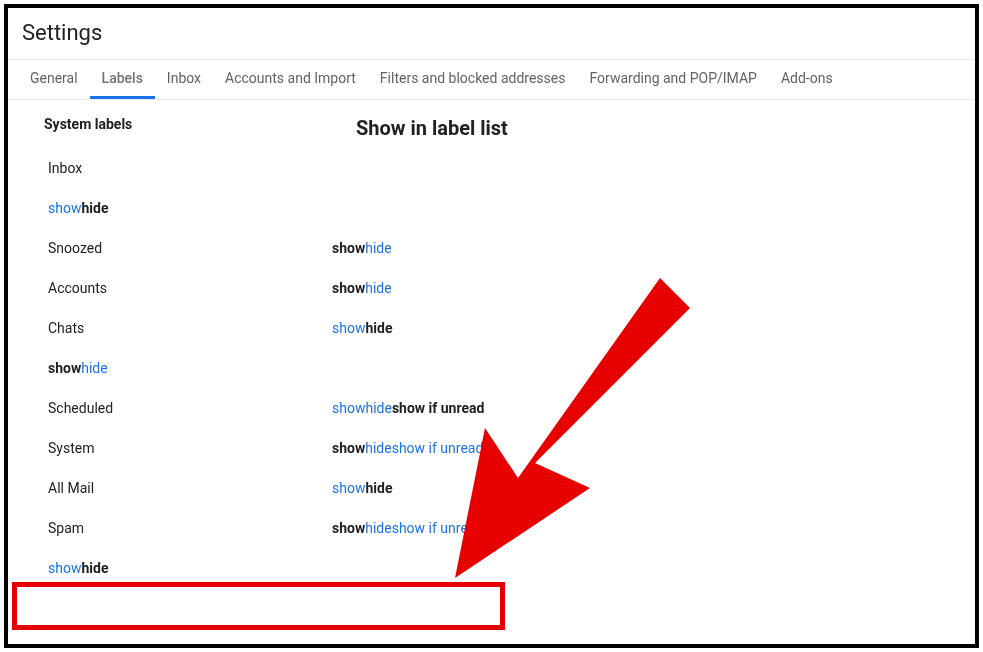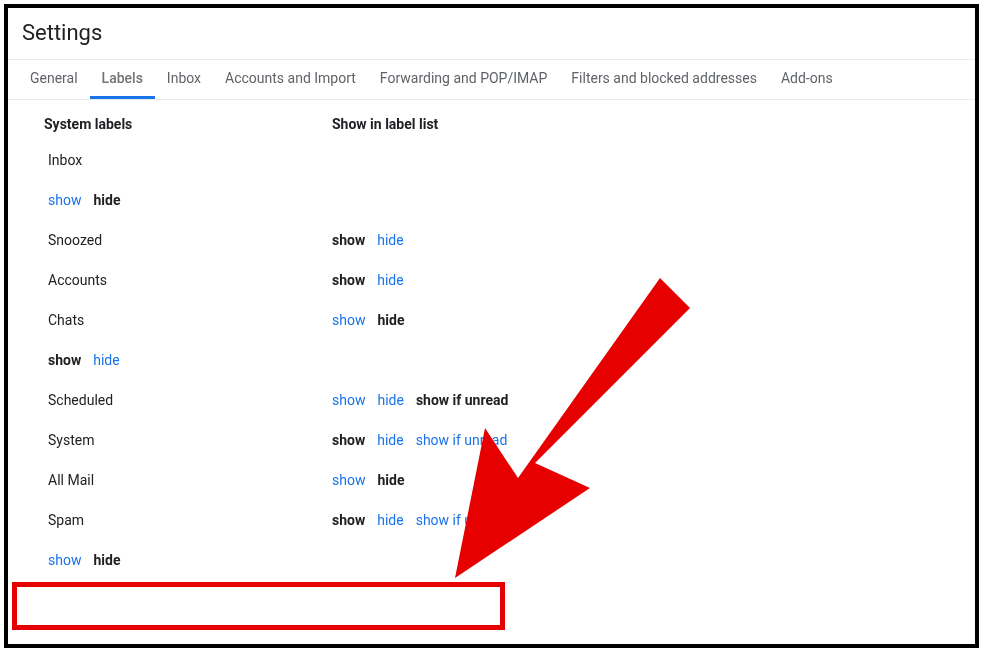--- a/index.html
+++ b/index.html
@@ -46,45 +46,45 @@
       color: #737373;
       border-bottom: 3px solid #1a73e8;
       font-weight: 500;
     }
     .labels-content {
       padding: 16px 0 0 0;
     }
     .header-row {
       display: flex;
       padding: 0 0 8px 36px;
+      gap: 24px;
     }
     .col-label {
       width: 288px;
       font-size: 14px;
       font-weight: 700;
       color: #202124;
     }
     .col-show {
-      font-size: 14px;
+      font-size: 20px;
       font-weight: 700;
       color: #202124;
     }
     .label-row {
       display: flex;
       align-items: center;
       padding: 12px 0 12px 40px;
       font-size: 14px;
       color: #202124;
     }
     .label-name {
       width: 284px;
     }
     .options {
       display: flex;
-      gap: 12px;
     }
     .option {
       font-size: 14px;
       cursor: pointer;
     }
     .option.link {
       color: #1a73e8;
     }
     .option.bold {
       font-weight: 700;
@@ -112,22 +112,22 @@
 <body>
 
 <div class="frame">
   <div class="settings-container">
     <h1 class="page-title">Settings</h1>
     <div class="tabs-row">
         <div class="tab">General</div>
         <div class="tab active">Labels</div>
         <div class="tab">Inbox</div>
         <div class="tab">Accounts and Import</div>
+        <div class="tab">Filters and blocked addresses</div>
         <div class="tab">Forwarding and POP/IMAP</div>
-        <div class="tab">Filters and blocked addresses</div>
         <div class="tab">Add-ons</div>
       </div>
     <div class="labels-content">
       <div class="header-row">
         <div class="col-label">System labels</div>
         <div class="col-show">Show in label list</div>
       </div>
       <div class="labels-list">
           <div class="label-row">
             <div class="label-name">Inbox</div>

